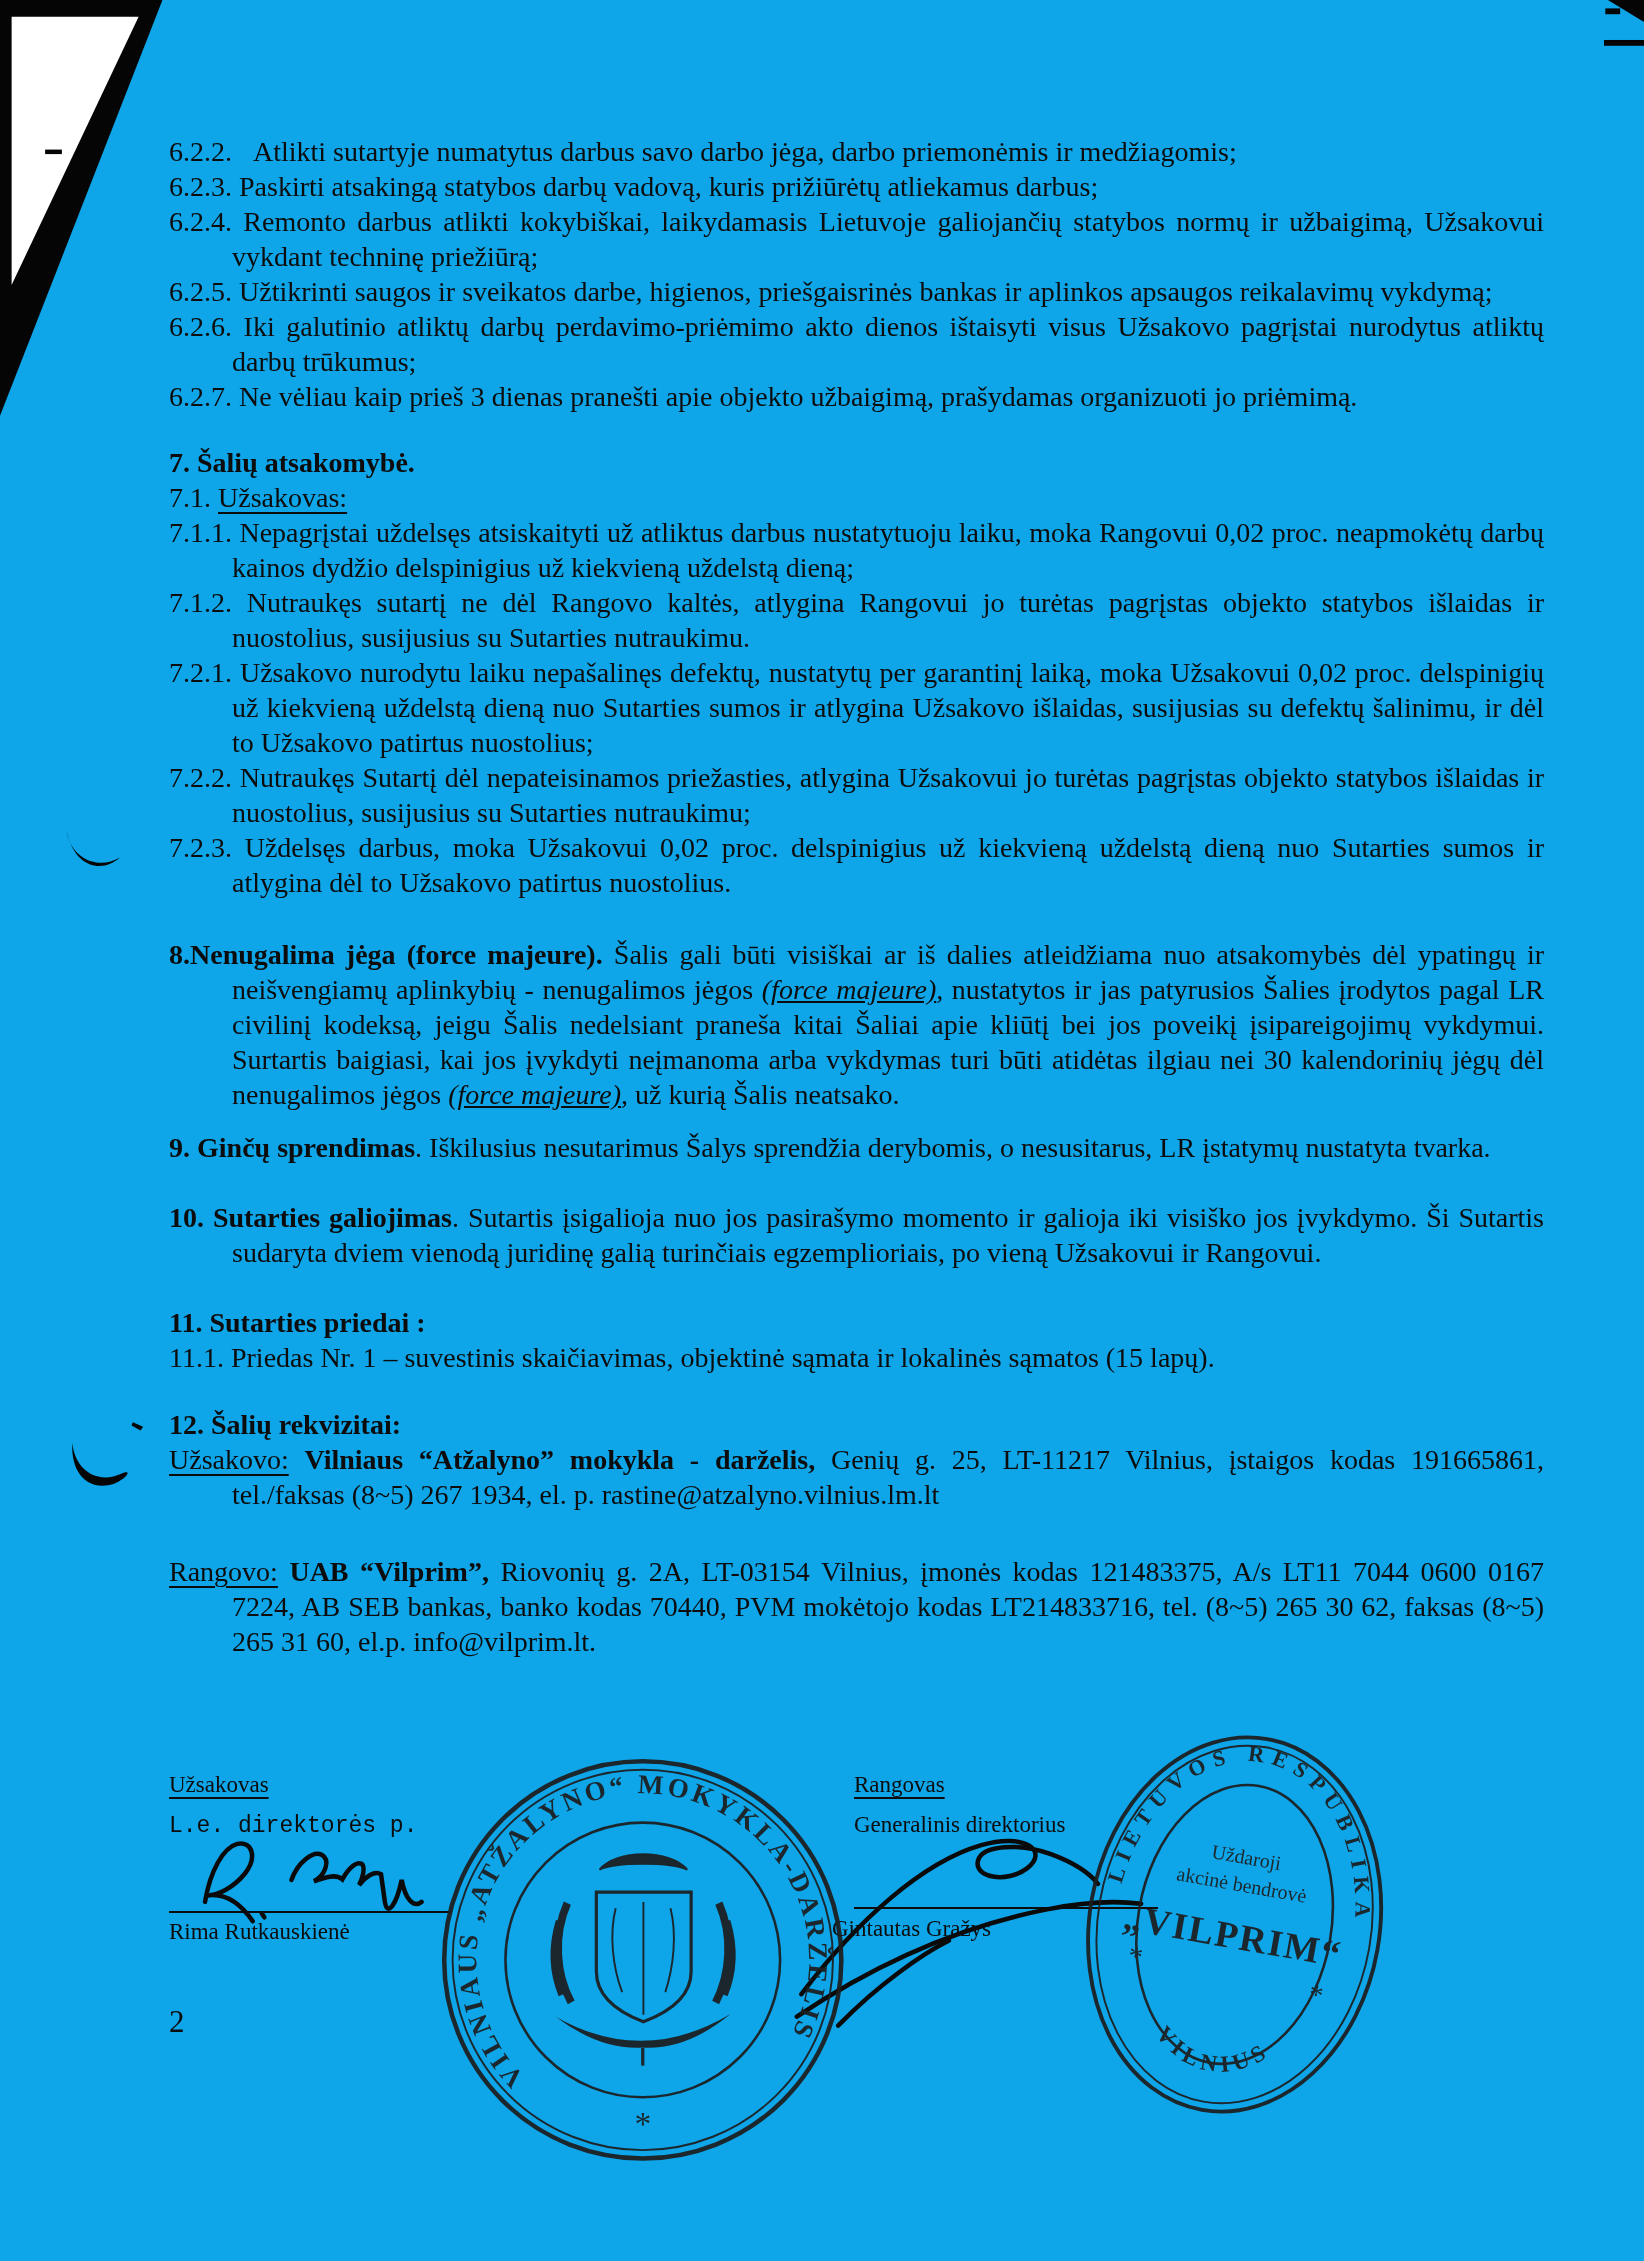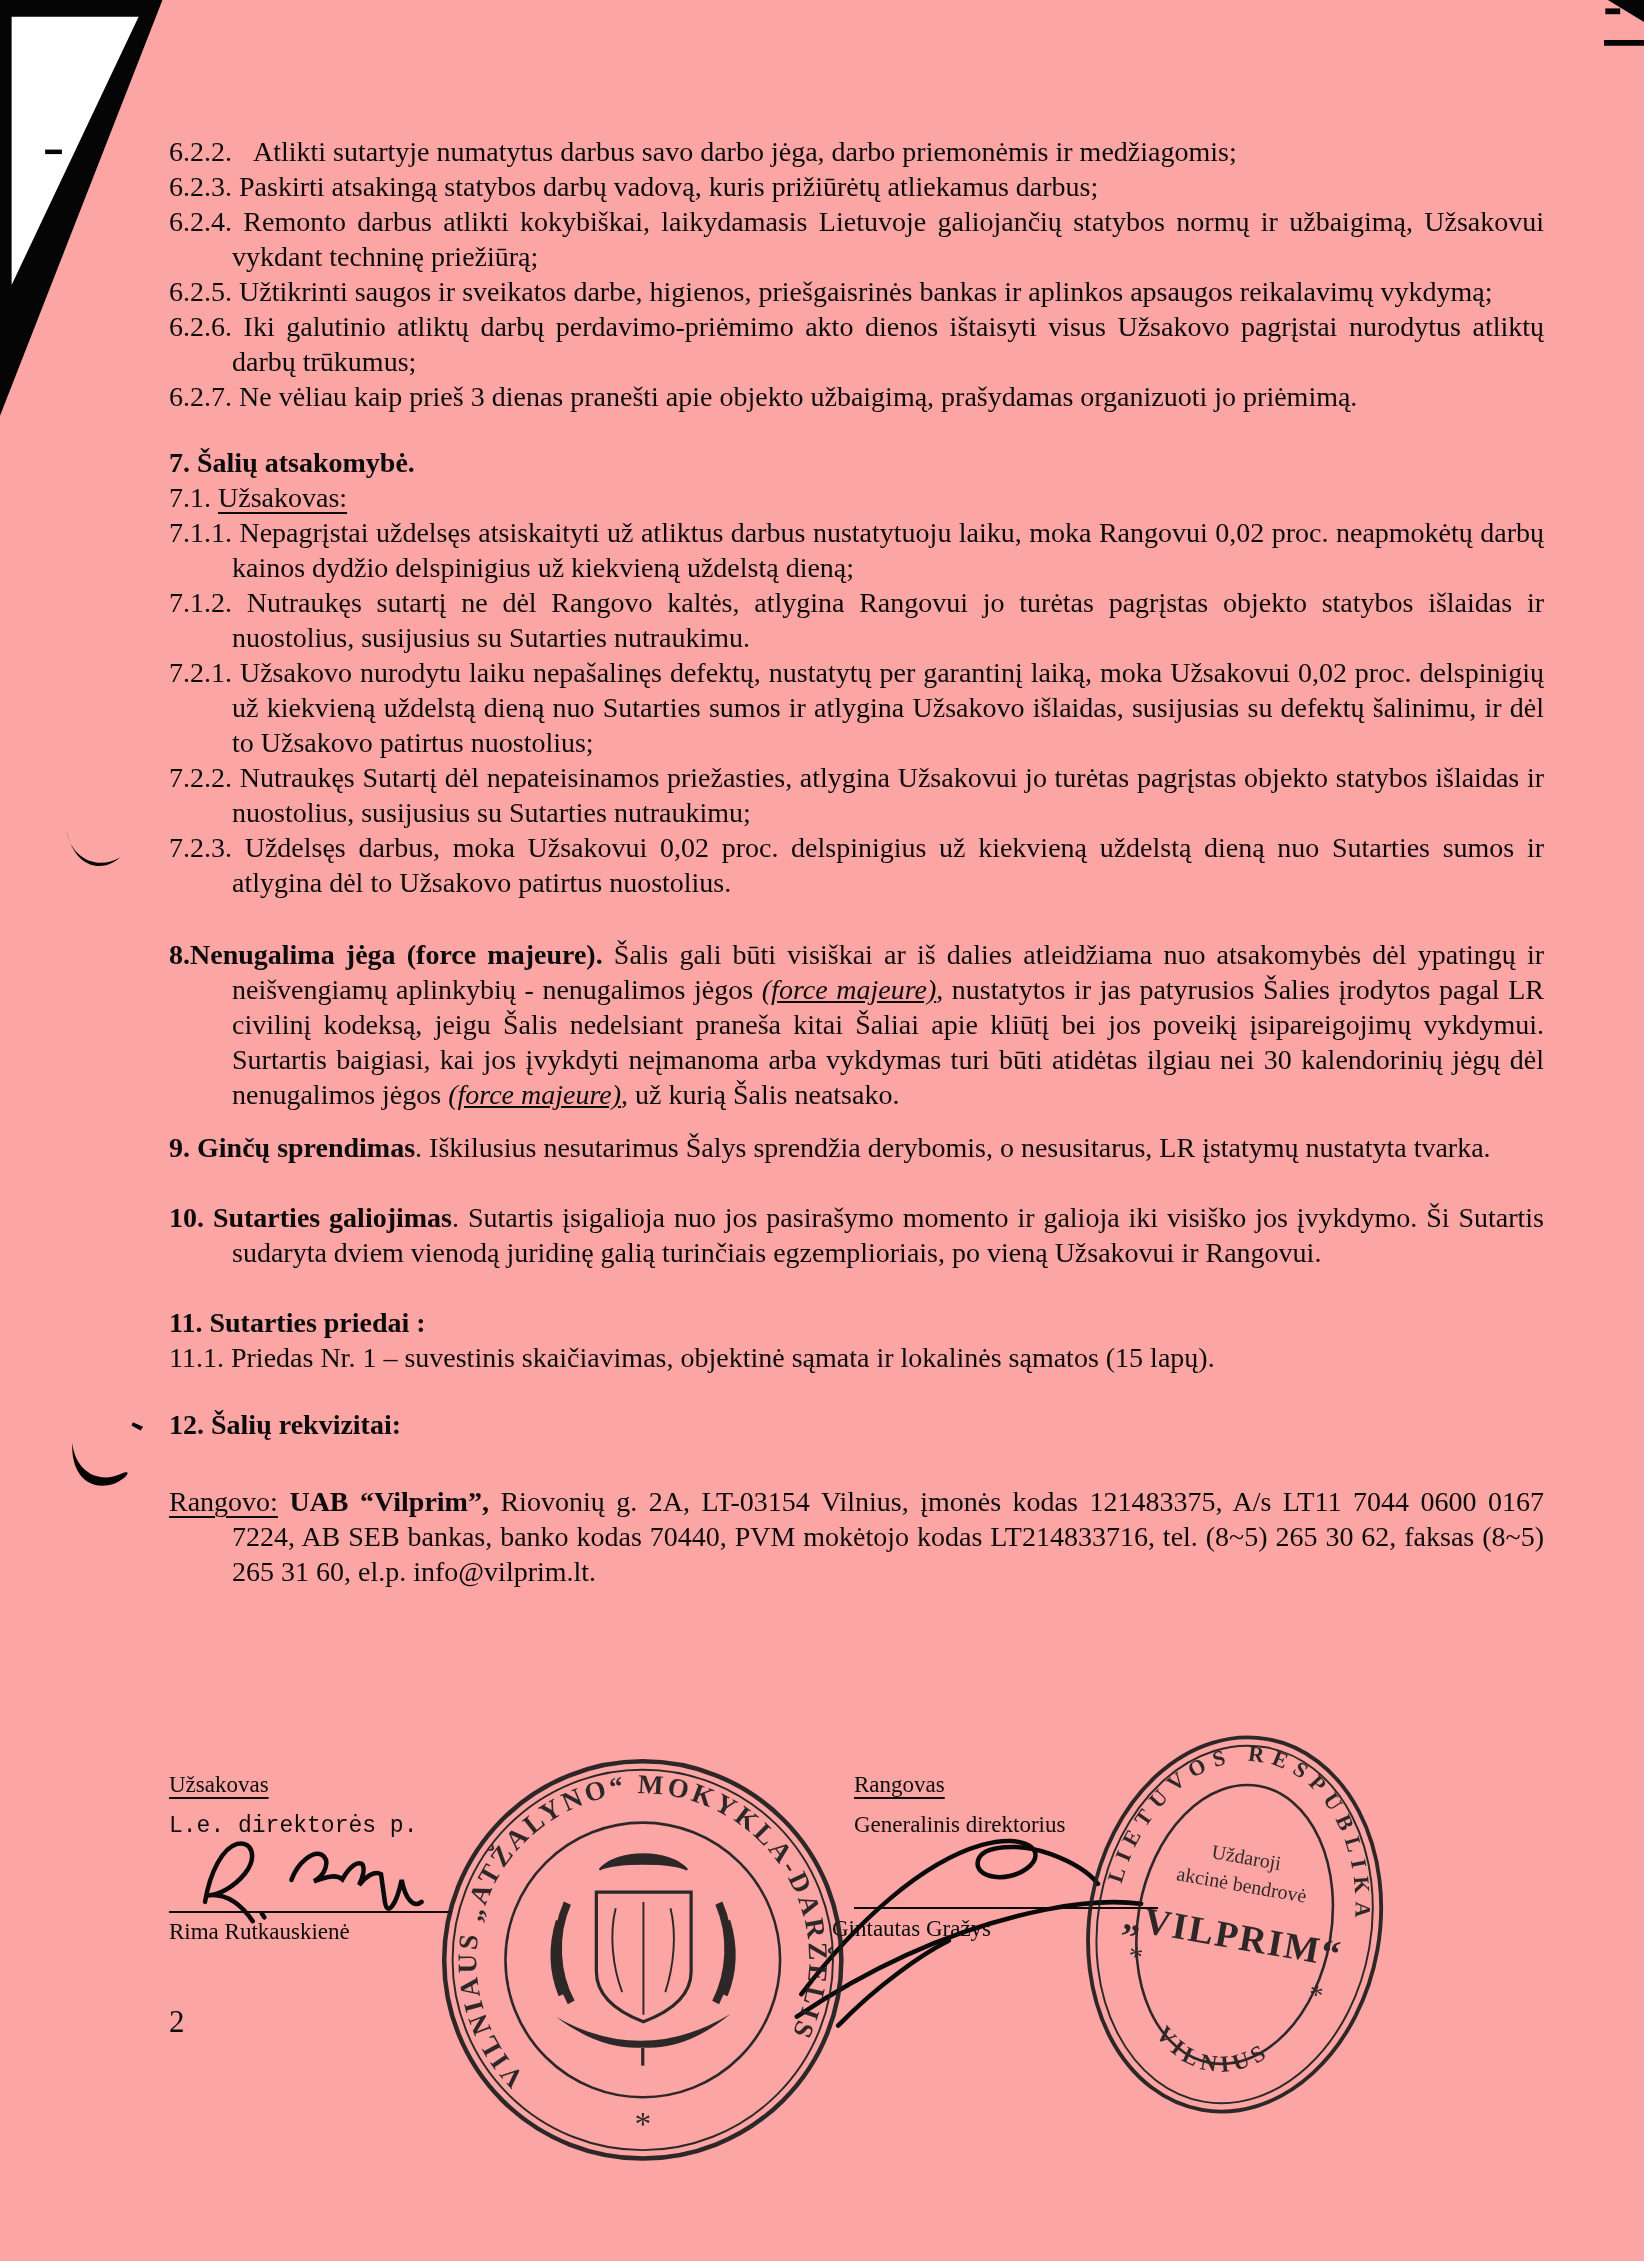--- a/index.html
+++ b/index.html
@@ -1,17 +1,17 @@
 <!DOCTYPE html>
 <html style="font-size:10.3px"><head>
 <meta charset="utf-8">
 <style>
   html,body{margin:0;padding:0;background:#888;}
   .page{
-    position:relative;width:1644px;height:2261px;background:#fca5a5;
+    position:relative;width:1644px;height:2261px;background:#0ea5e9;
     font-family:"Liberation Serif", serif;color:#0c0c0c;overflow:hidden;
   }
   .body-col{
     position:absolute;left:169px;top:134px;width:1375px;
     font-size:28px;line-height:35px;text-align:justify;
   }
   .para{margin:0;padding-left:63px;text-indent:-63px;}
   .para span{text-indent:0;}
   span.b{font-weight:bold;}
   span.i{font-style:italic;text-decoration:underline;}
@@ -42,20 +42,21 @@
       <p class="para"><span>7.1.2. Nutraukęs sutartį ne dėl Rangovo kaltės, atlygina Rangovui jo turėtas pagrįstas objekto statybos išlaidas ir nuostolius, susijusius su Sutarties nutraukimu.</span></p>
       <p class="para"><span>7.2.1. Užsakovo nurodytu laiku nepašalinęs defektų, nustatytų per garantinį laiką, moka Užsakovui 0,02 proc. delspinigių už kiekvieną uždelstą dieną nuo Sutarties sumos ir atlygina Užsakovo išlaidas, susijusias su defektų šalinimu, ir dėl to Užsakovo patirtus nuostolius;</span></p>
       <p class="para"><span>7.2.2. Nutraukęs Sutartį dėl nepateisinamos priežasties, atlygina Užsakovui jo turėtas pagrįstas objekto statybos išlaidas ir nuostolius, susijusius su Sutarties nutraukimu;</span></p>
       <p class="para"><span>7.2.3. Uždelsęs darbus, moka Užsakovui 0,02 proc. delspinigius už kiekvieną uždelstą dieną nuo Sutarties sumos ir atlygina dėl to Užsakovo patirtus nuostolius.</span></p>
       <p class="para" style="margin-top: 37px;"><span class="b">8.Nenugalima jėga (force majeure).</span><span> Šalis gali būti visiškai ar iš dalies atleidžiama nuo atsakomybės dėl ypatingų ir neišvengiamų aplinkybių - nenugalimos jėgos </span><span class="i">(force majeure)</span><span>, nustatytos ir jas patyrusios Šalies įrodytos pagal LR civilinį kodeksą, jeigu Šalis nedelsiant praneša kitai Šaliai apie kliūtį bei jos poveikį įsipareigojimų vykdymui. Surtartis baigiasi, kai jos įvykdyti neįmanoma arba vykdymas turi būti atidėtas ilgiau nei 30 kalendorinių jėgų dėl nenugalimos jėgos </span><span class="i">(force majeure)</span><span>, už kurią Šalis neatsako.</span></p>
       <p class="para" style="margin-top: 18px;"><span class="b">9. Ginčų sprendimas</span><span>. Iškilusius nesutarimus Šalys sprendžia derybomis, o nesusitarus, LR įstatymų nustatyta tvarka.</span></p>
       <p class="para" style="margin-top: 35px;"><span class="b">10. Sutarties galiojimas</span><span>. Sutartis įsigalioja nuo jos pasirašymo momento ir galioja iki visiško jos įvykdymo. Ši Sutartis sudaryta dviem vienodą juridinę galią turinčiais egzemplioriais, po vieną Užsakovui ir Rangovui.</span></p>
       <p class="para" style="margin-top: 35px;"><span class="b">11. Sutarties priedai :</span></p>
       <p class="para"><span>11.1. Priedas Nr. 1 – suvestinis skaičiavimas, objektinė sąmata ir lokalinės sąmatos (15 lapų).</span></p>
       <p class="para" style="margin-top: 32px;"><span class="b">12. Šalių rekvizitai:</span></p>
+      <p class="para"><span class="u">Užsakovo:</span><span> </span><span class="b">Vilniaus “Atžalyno” mokykla - darželis,</span><span> Genių g. 25, LT-11217 Vilnius, įstaigos kodas 191665861, tel./faksas (8~5) 267 1934, el. p. rastine@atzalyno.vilnius.lm.lt</span></p>
       <p class="para" style="margin-top: 42px;"><span class="u">Rangovo:</span><span> </span><span class="b">UAB “Vilprim”,</span><span> Riovonių g. 2A, LT-03154 Vilnius, įmonės kodas 121483375, A/s LT11 7044 0600 0167 7224, AB SEB bankas, banko kodas 70440, PVM mokėtojo kodas LT214833716, tel. (8~5) 265 30 62, faksas (8~5) 265 31 60, el.p. info@vilprim.lt.</span></p>
     </div>
 
   <div class="abs sig-label" style="left:169px;top:1772px;"><span class="u">Užsakovas</span></div>
   <div class="abs sig-label" style="left:169px;top:1813px;font-family:Liberation Mono, monospace;">L.e. direktorės p.</div>
   <div class="sig-line" style="left:169px;top:1911px;width:282px;"></div>
   <div class="abs sig-label" style="left:169px;top:1919px;">Rima Rutkauskienė</div>
 
   <div class="abs sig-label" style="left:854px;top:1772px;"><span class="u">Rangovas</span></div>
   <div class="abs sig-label" style="left:854px;top:1812px;">Generalinis direktorius</div>

